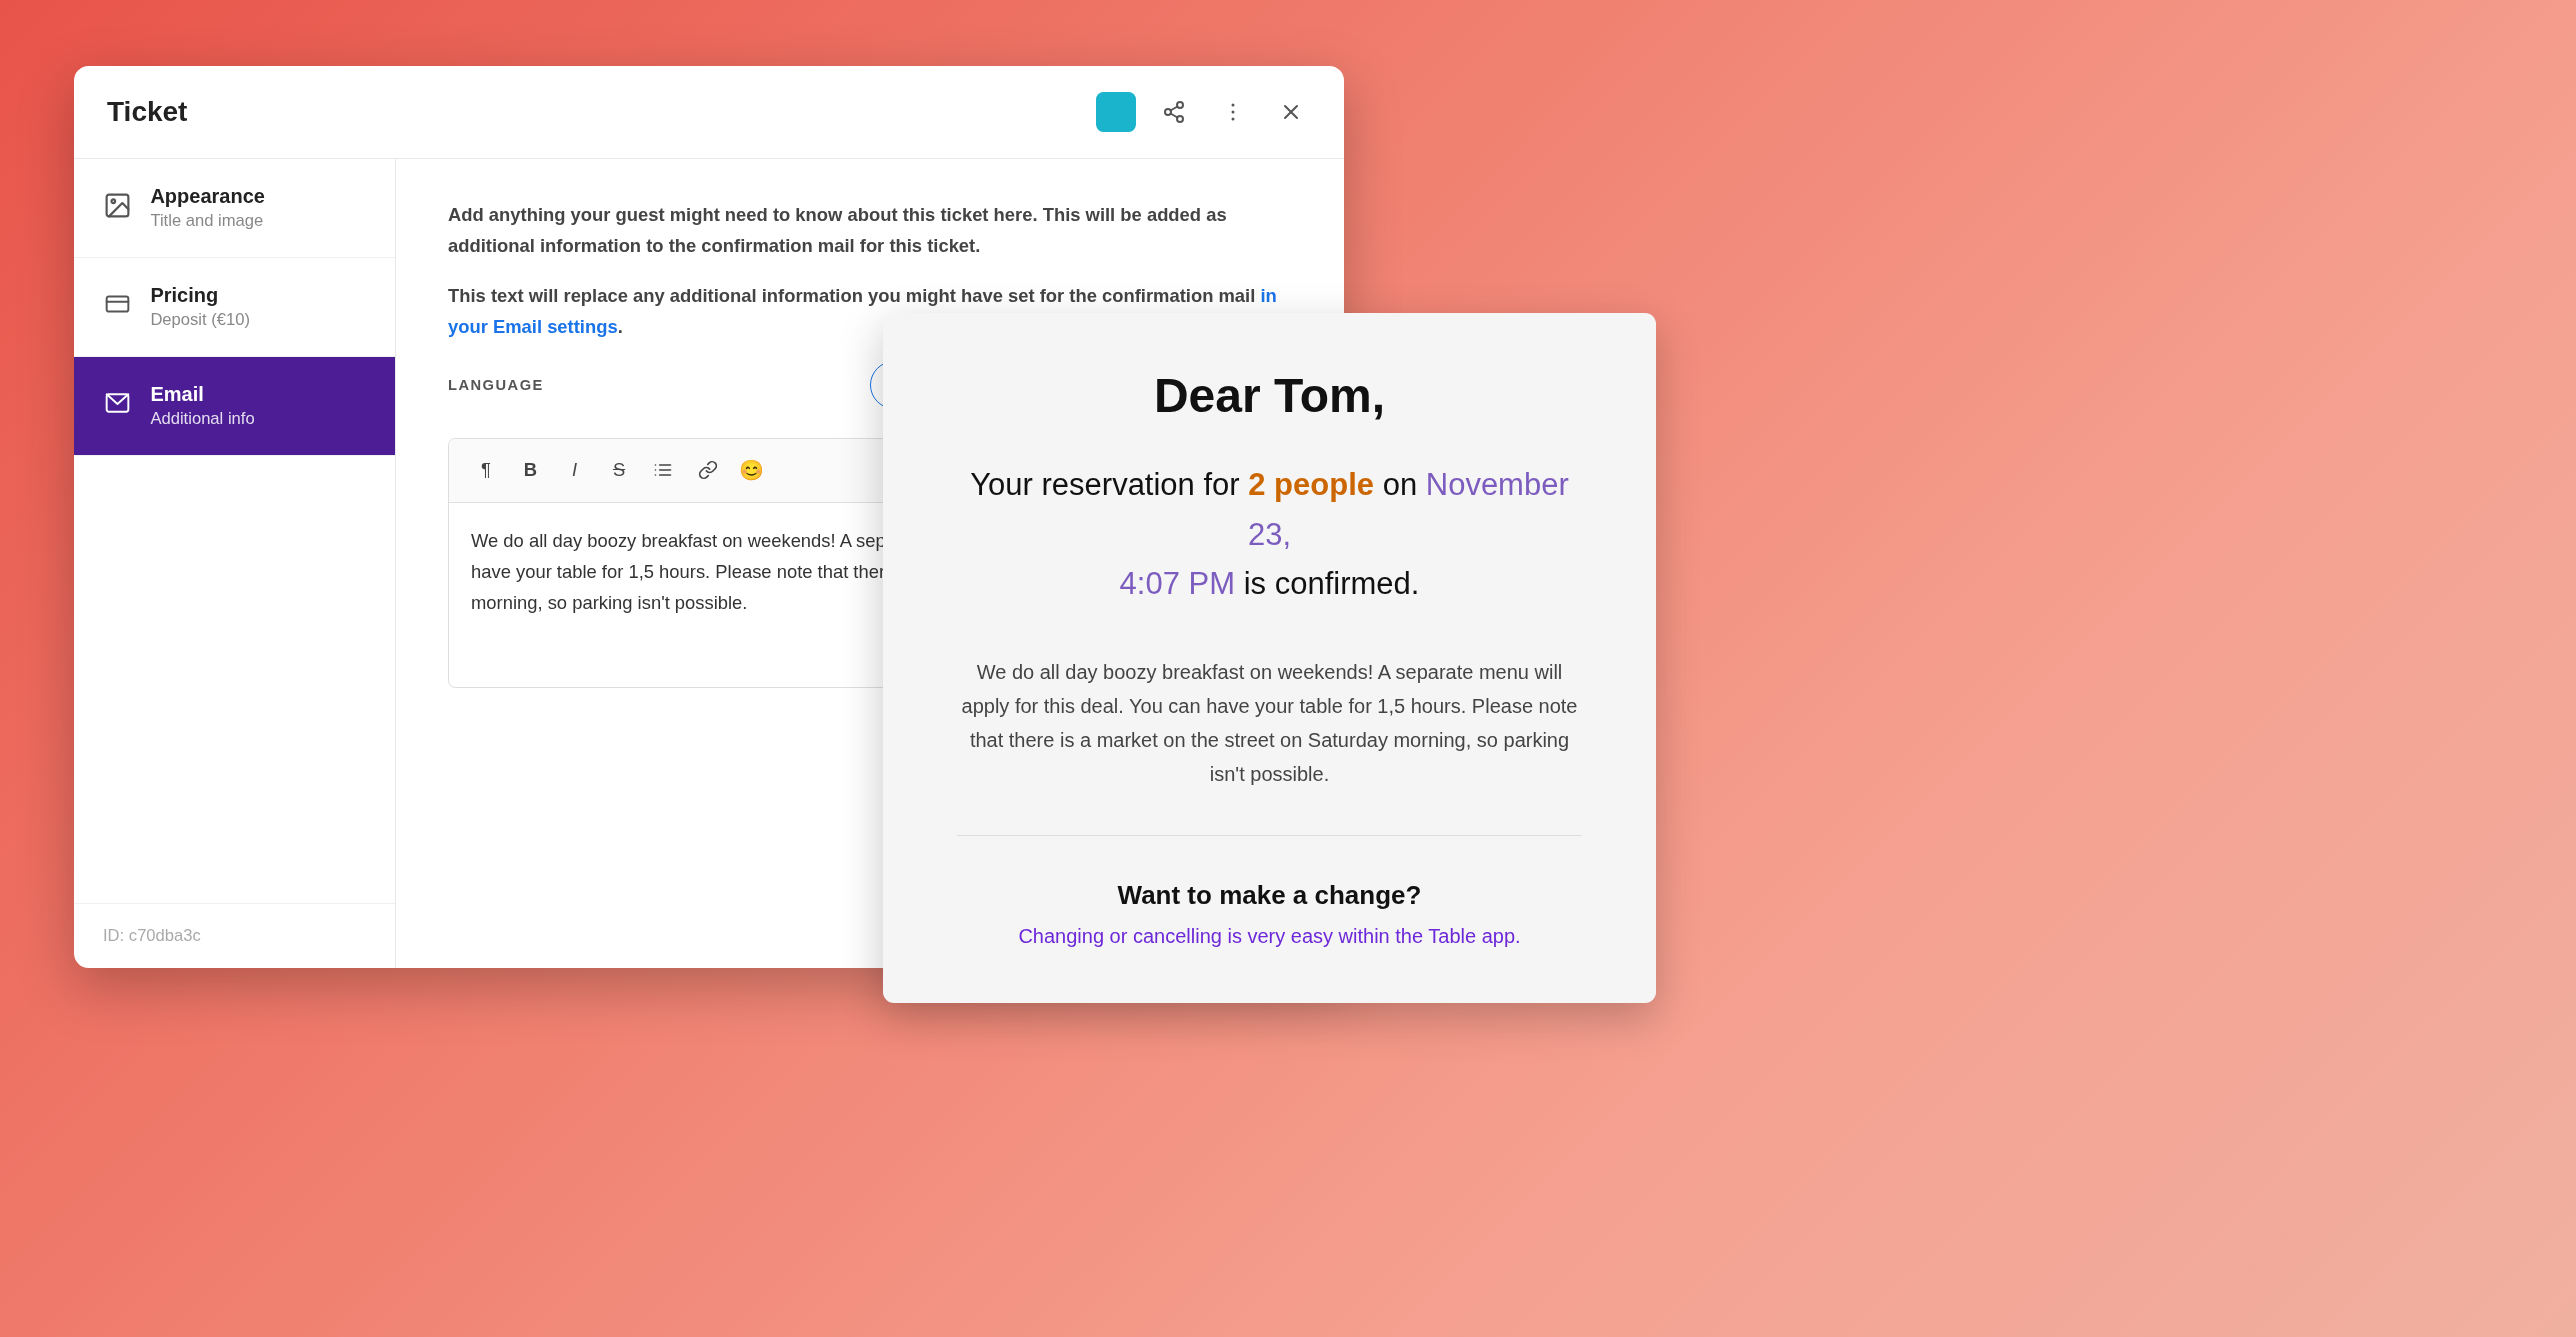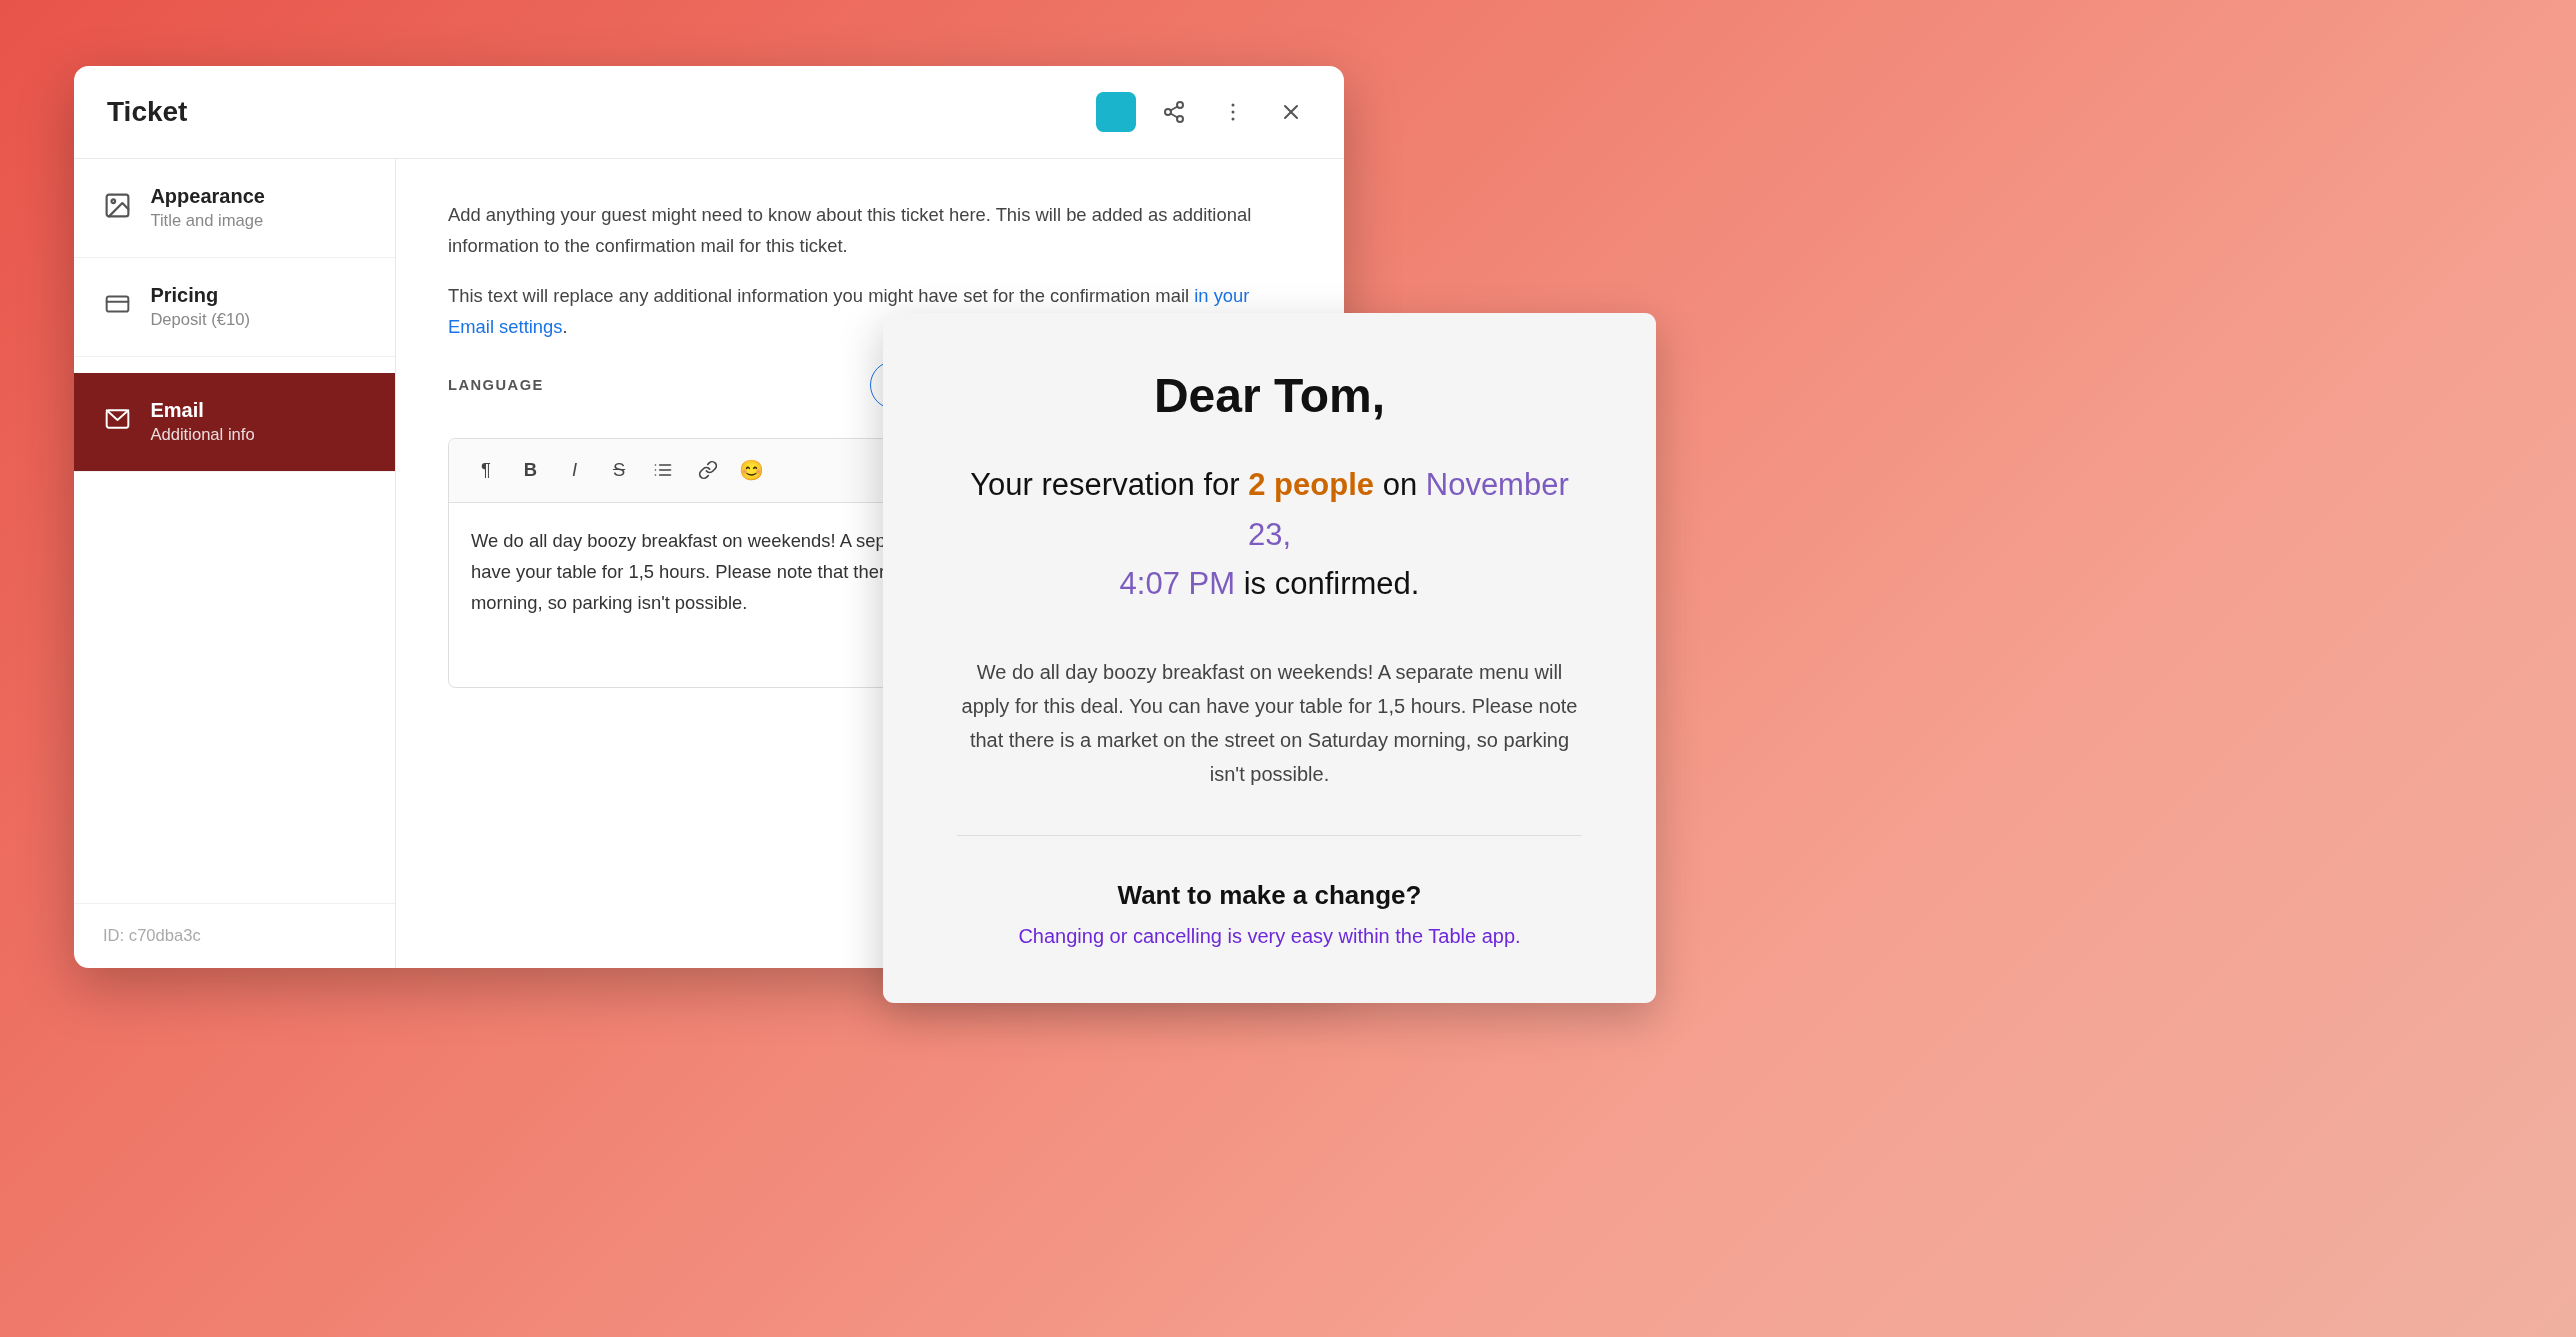--- a/index.html
+++ b/index.html
@@ -88,22 +88,21 @@
     .sidebar-item {
       display: flex;
       align-items: center;
       padding: 26px 29px;
       cursor: pointer;
       border-bottom: 0.9px solid #f0f0f0;
       gap: 18.4px;
     }
 
     .sidebar-item.active {
-      background: #7f1d1d;
-      margin-top: 16px;
+      background: #4c1d95;
     }
 
     .sidebar-item.active .sidebar-item-title {
       color: #fff;
     }
 
     .sidebar-item.active .sidebar-item-subtitle {
       color: rgba(255,255,255,0.85);
     }
 
@@ -156,20 +155,21 @@
       letter-spacing: 0.08em;
       text-transform: uppercase;
       margin-bottom: 22px;
     }
 
     .section-desc {
       font-size: 18.4px;
       color: #444;
       line-height: 1.7;
       margin-bottom: 18.4px;
+      font-weight: bold;
     }
 
     .section-desc-link {
       color: #1a73e8;
       text-decoration: none;
     }
 
     .language-row {
       display: flex;
       align-items: center;

